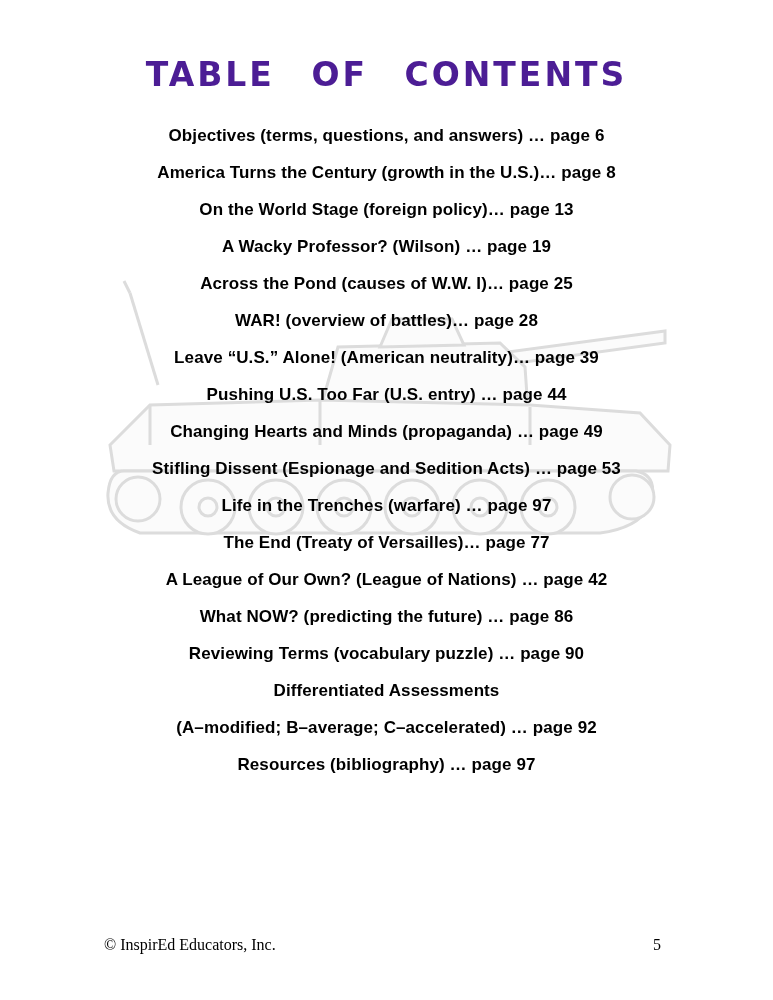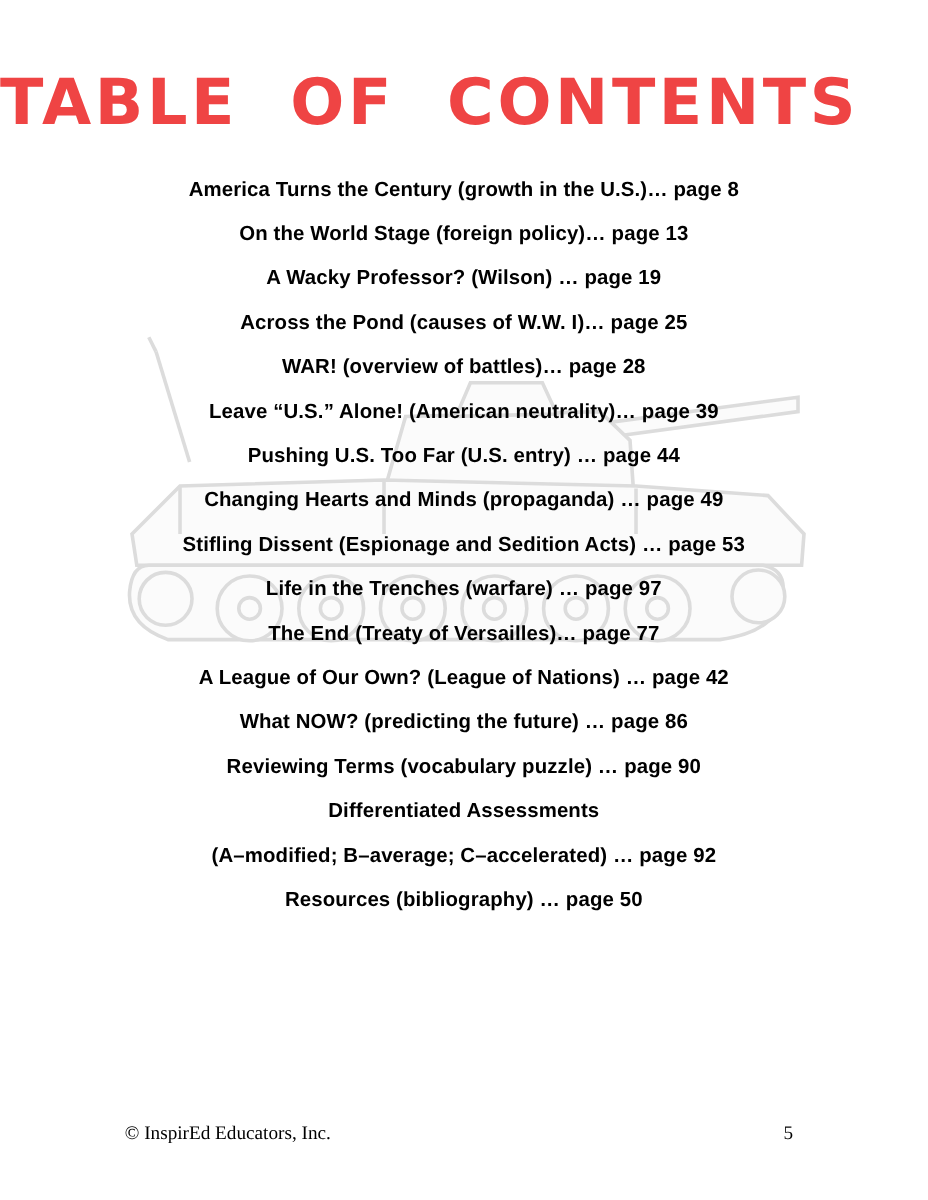--- a/index.html
+++ b/index.html
@@ -21,27 +21,27 @@
     top: 235px;
     width: 620px;
     height: 350px;
     z-index: 0;
     pointer-events: none;
   }
   .title {
     position: relative;
     z-index: 1;
     margin: 55px 0 0 0;
-    text-align: left;
+    text-align: center;
     font-family: "DejaVu Sans", "Liberation Sans", sans-serif;
     font-weight: 900;
-    font-size: 53px;
+    font-size: 33px;
     letter-spacing: 3px;
     word-spacing: 22px;
-    color: #ef4444;
+    color: #4c1d95;
   }
   .toc {
     position: relative;
     z-index: 1;
     margin-top: 23px;
     text-align: center;
   }
   .toc-entry {
     font-size: 17px;
     font-weight: bold;
@@ -102,37 +102,38 @@
       <circle cx="264" cy="272" r="9"></circle>
       <circle cx="332" cy="272" r="9"></circle>
       <circle cx="400" cy="272" r="9"></circle>
       <circle cx="468" cy="272" r="9"></circle>
     </g>
   </svg>
 
   <h1 class="title">TABLE OF CONTENTS</h1>
 
   <div class="toc" id="toc-list">
+      <div class="toc-entry">Objectives (terms, questions, and answers) … page 6</div>
       <div class="toc-entry">America Turns the Century (growth in the U.S.)… page 8</div>
       <div class="toc-entry">On the World Stage (foreign policy)… page 13</div>
       <div class="toc-entry">A Wacky Professor? (Wilson) … page 19</div>
       <div class="toc-entry">Across the Pond (causes of W.W. I)… page 25</div>
       <div class="toc-entry">WAR! (overview of battles)… page 28</div>
       <div class="toc-entry">Leave “U.S.” Alone! (American neutrality)… page 39</div>
       <div class="toc-entry">Pushing U.S. Too Far (U.S. entry) … page 44</div>
       <div class="toc-entry">Changing Hearts and Minds (propaganda) … page 49</div>
       <div class="toc-entry">Stifling Dissent (Espionage and Sedition Acts) … page 53</div>
       <div class="toc-entry">Life in the Trenches (warfare) … page 97</div>
       <div class="toc-entry">The End (Treaty of Versailles)… page 77</div>
       <div class="toc-entry">A League of Our Own? (League of Nations) … page 42</div>
       <div class="toc-entry">What NOW? (predicting the future) … page 86</div>
       <div class="toc-entry">Reviewing Terms (vocabulary puzzle) … page 90</div>
       <div class="toc-entry">Differentiated Assessments
 (A–modified; B–average; C–accelerated) … page 92</div>
-      <div class="toc-entry">Resources (bibliography) … page 50</div>
+      <div class="toc-entry">Resources (bibliography) … page 97</div>
     </div>
 
   <div class="footer">
     <span>© InspirEd Educators, Inc.</span>
     <span>5</span>
   </div>
 
 </div>
 
 </body></html>

